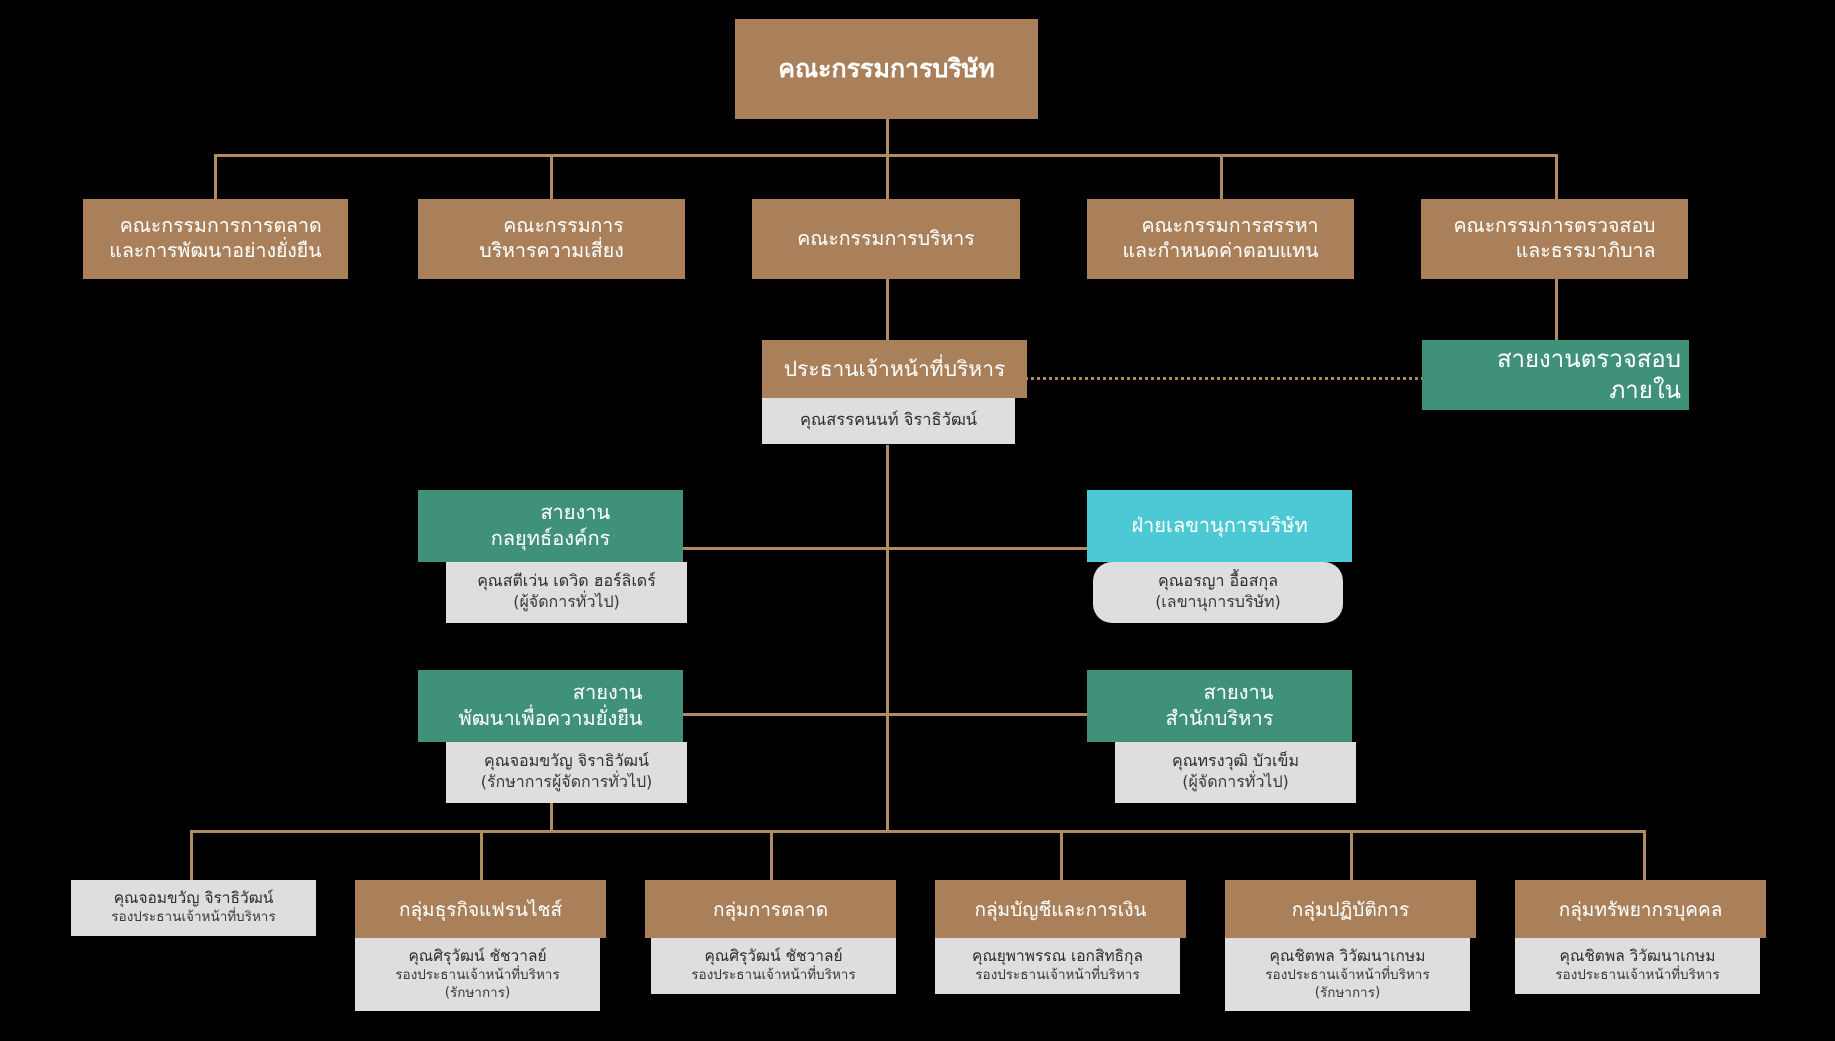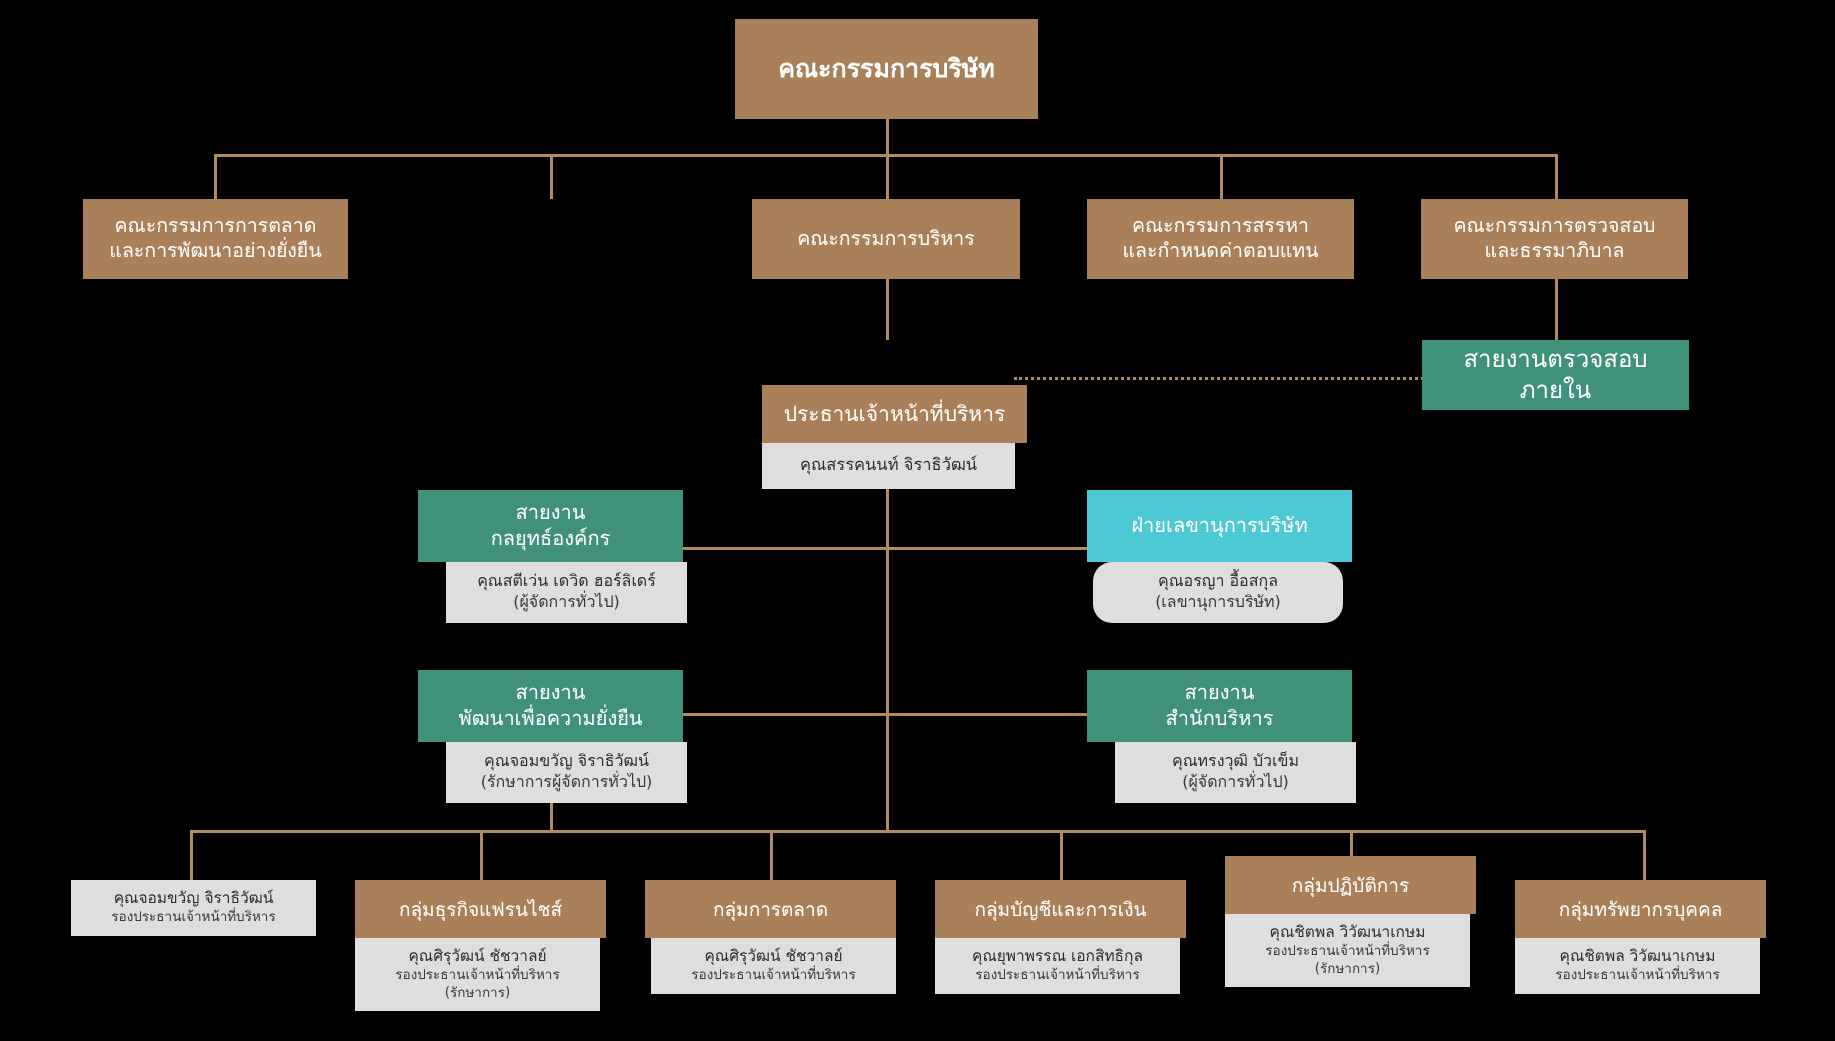--- a/index.html
+++ b/index.html
@@ -37,21 +37,21 @@
   .node {
     position: absolute;
     box-sizing: border-box;
   }
   .node .head {
     box-sizing: border-box;
     width: 100%;
     display: flex;
     align-items: center;
     justify-content: center;
-    text-align: center;
+    text-align: right;
     color: #ffffff;
     line-height: 1.28;
     padding: 18px 8px;
   }
   .node .body {
     box-sizing: border-box;
     background: #dedede;
     color: #333333;
     text-align: center;
     line-height: 1.3;
@@ -83,21 +83,21 @@
 
   
   .committee .head { height: 80px; font-size: 19.5px; font-weight: normal; }
   #n-cmt-0 { left: 83px;   top: 199px; width: 265px; }
   #n-cmt-1 { left: 418px;  top: 199px; width: 267px; }
   #n-cmt-2 { left: 752px;  top: 199px; width: 268px; }
   #n-cmt-3 { left: 1087px; top: 199px; width: 267px; }
   #n-cmt-4 { left: 1421px; top: 199px; width: 267px; }
 
   
-  #n-ceo { left: 762px; top: 340px; width: 265px; margin-top: 45px; }
+  #n-ceo { left: 762px; top: 340px; width: 265px; }
   #n-ceo .head { height: 58px; font-size: 21px; }
   #n-ceo .body { width: 253px; margin-left: 0; font-size: 16.5px; padding: 11px 8px 14px 8px; }
 
   
   #n-audit { left: 1422px; top: 340px; width: 267px; }
   #n-audit .head { height: 70px; font-size: 24px; }
 
   
   .mid .head { height: 72px; font-size: 20px; }
   .mid .body { width: 241px; font-size: 16px; }
@@ -113,21 +113,21 @@
   .grp { width: 251px; }
   .grp .head { height: 58px; font-size: 19px; }
   .grp .body { font-size: 15px; padding: 8px 6px 10px 6px; }
   .grp .body .person { font-size: 15.5px; }
   .grp .body .role   { font-size: 13.5px; }
   .grp .body .role2  { font-size: 13.5px; }
   #n-grp-0 { left: 65px;   top: 880px; }
   #n-grp-1 { left: 355px;  top: 880px; }
   #n-grp-2 { left: 645px;  top: 880px; }
   #n-grp-3 { left: 935px;  top: 880px; }
-  #n-grp-4 { left: 1225px; top: 856px; }
+  #n-grp-4 { left: 1225px; top: 880px; }
   #n-grp-5 { left: 1515px; top: 880px; }
   #n-grp-0 .body { width: 245px; margin-left: 6px; }
   #n-grp-1 .body { width: 245px; margin-left: 0px; }
   #n-grp-2 .body { width: 245px; margin-left: 6px; }
   #n-grp-3 .body { width: 245px; margin-left: 0px; }
   #n-grp-4 .body { width: 245px; margin-left: 0px; }
   #n-grp-5 .body { width: 245px; margin-left: 0px; }
 </style>
 </head>
 <body>
@@ -171,20 +171,28 @@
 
   <div class="node brown committee" id="n-cmt-0">
     <div class="head">
       <span>
         <span>คณะกรรมการการตลาด</span><br>
         <span>และการพัฒนาอย่างยั่งยืน</span>
       </span>
     </div>
   </div>
 
+  <div class="node brown committee" id="n-cmt-1">
+    <div class="head">
+      <span>
+        <span>คณะกรรมการ</span><br>
+        <span>บริหารความเสี่ยง</span>
+      </span>
+    </div>
+  </div>
 
   <div class="node brown committee" id="n-cmt-2">
     <div class="head">
       <span>
         <span>คณะกรรมการบริหาร</span>
       </span>
     </div>
   </div>
 
   <div class="node brown committee" id="n-cmt-3">

